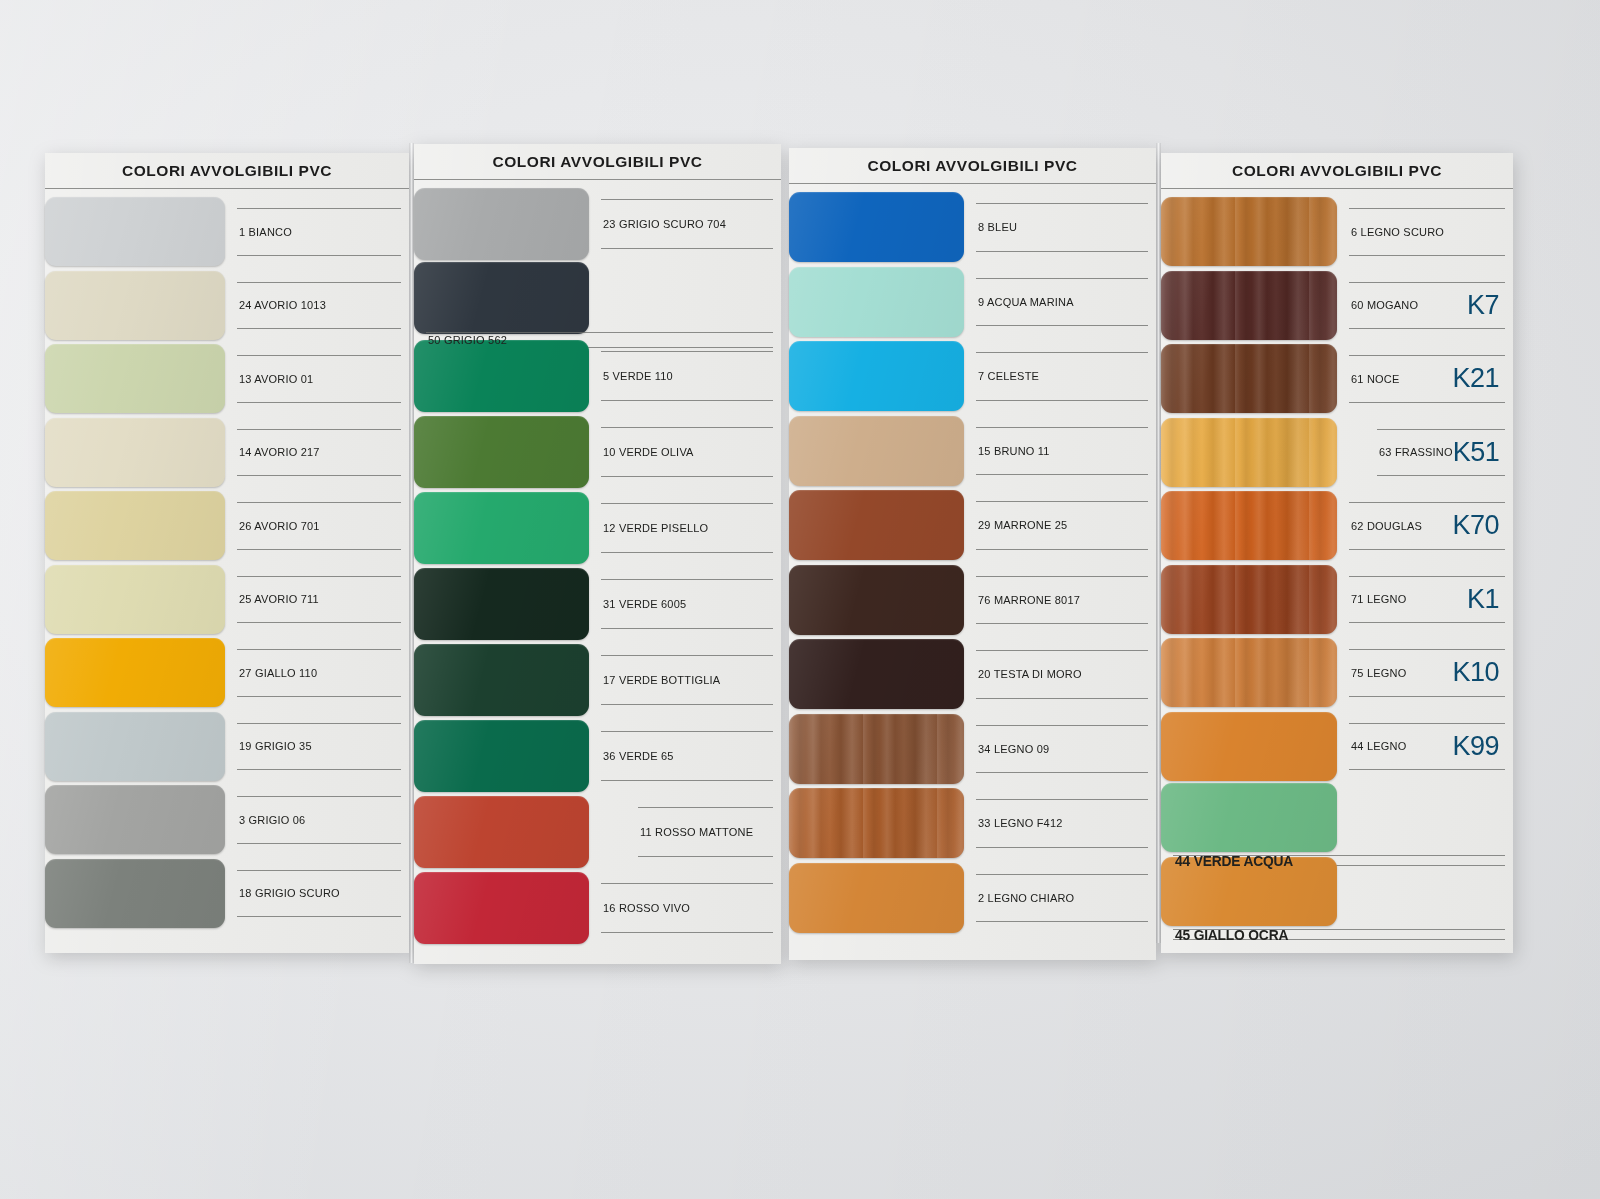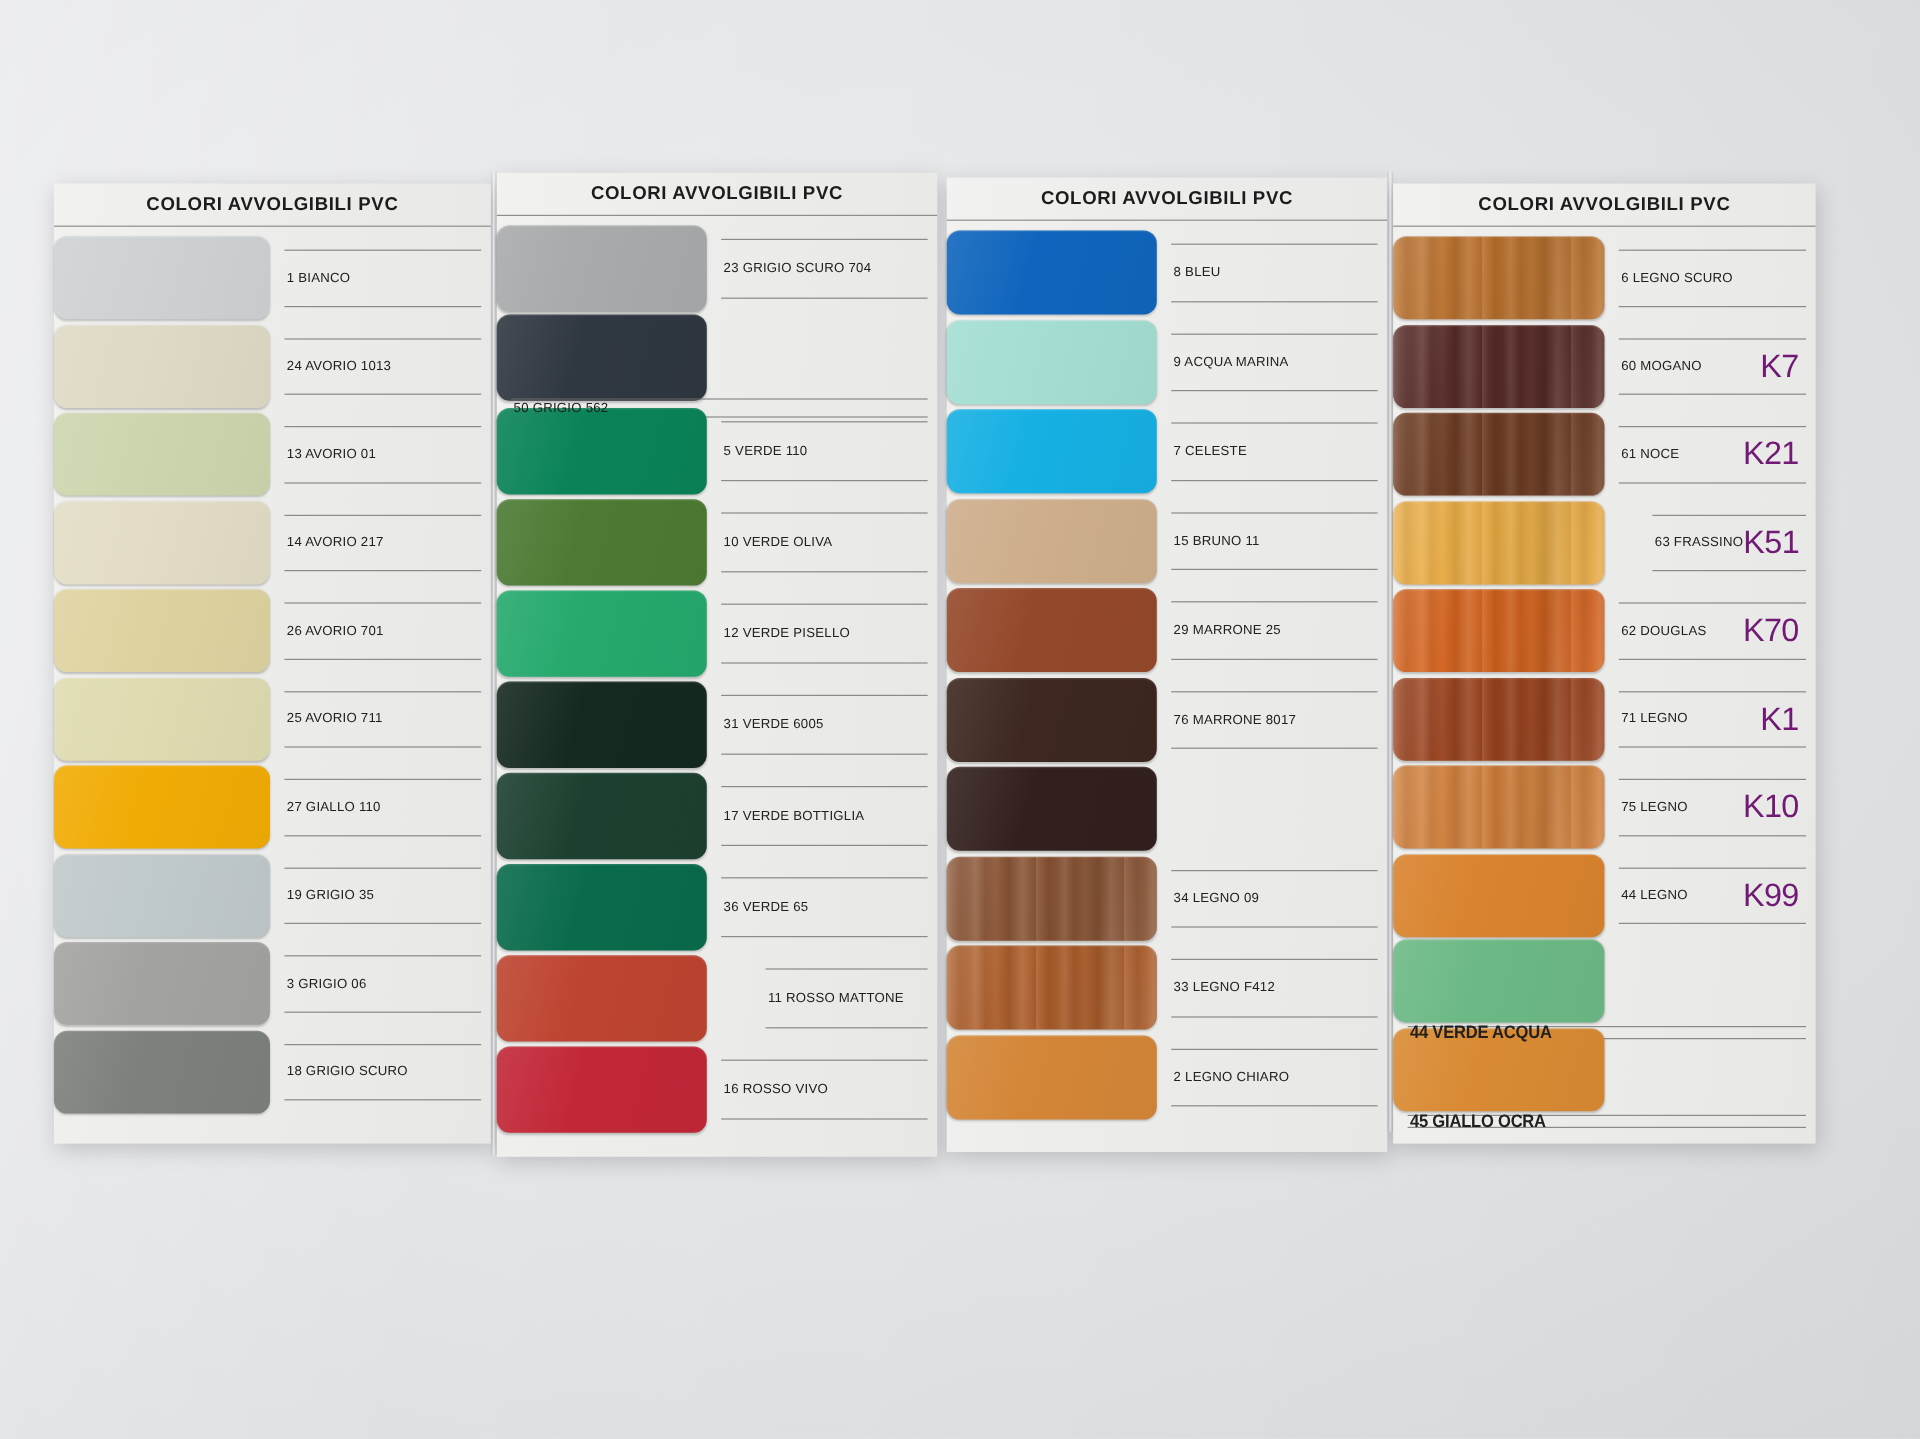--- a/index.html
+++ b/index.html
@@ -157,21 +157,21 @@
   .label-text.condensed {
     font-weight: bold;
     font-size: 15px;
     letter-spacing: -.2px;
     transform: scaleX(.92);
     transform-origin: left center;
   }
   .kcode {
     margin-left: auto;
     font-size: 27px;
-    color: #701a75;
+    color: #0c4a6e;
     letter-spacing: -.5px;
     position: relative;
     z-index: 1;
     padding-right: 4px;
   }
 
   
   .fold {
     flex: 0 0 auto;
     align-self: stretch;
@@ -518,20 +518,27 @@
               <span class="top"></span>
               <span class="bot"></span>
             </div>
             <span class="label-text">76 MARRONE 8017</span>
           </div>
         </div>
         <div class="row" style="height: 74.5px;">
           <div class="swatch-cell">
             <div class="swatch flat" style="width: 175px; height: 70px; background: rgb(50, 32, 30);"></div>
           </div>
+          <div class="label-cell">
+            <div class="label-rules">
+              <span class="top"></span>
+              <span class="bot"></span>
+            </div>
+            <span class="label-text">20 TESTA DI MORO</span>
+          </div>
         </div>
         <div class="row" style="height: 74.5px;">
           <div class="swatch-cell">
             <div class="swatch wood" style="width: 175px; height: 70px; background: rgb(138, 85, 54);"></div>
           </div>
           <div class="label-cell">
             <div class="label-rules">
               <span class="top"></span>
               <span class="bot"></span>
             </div>

